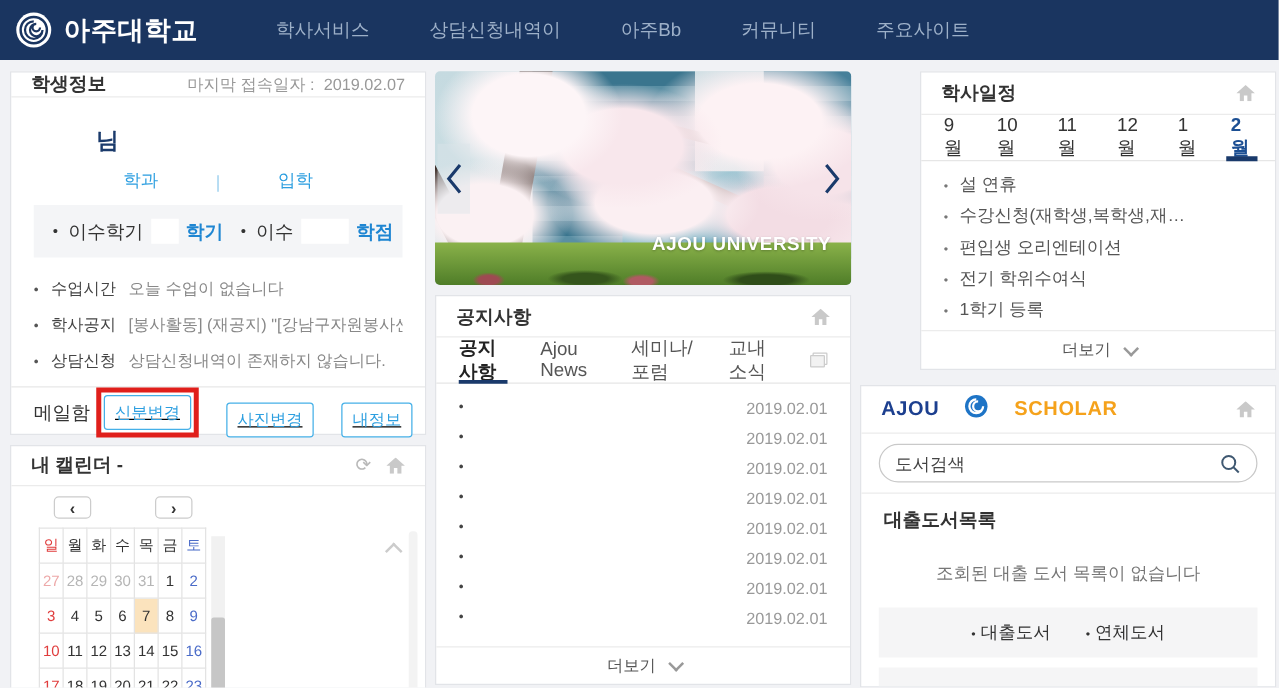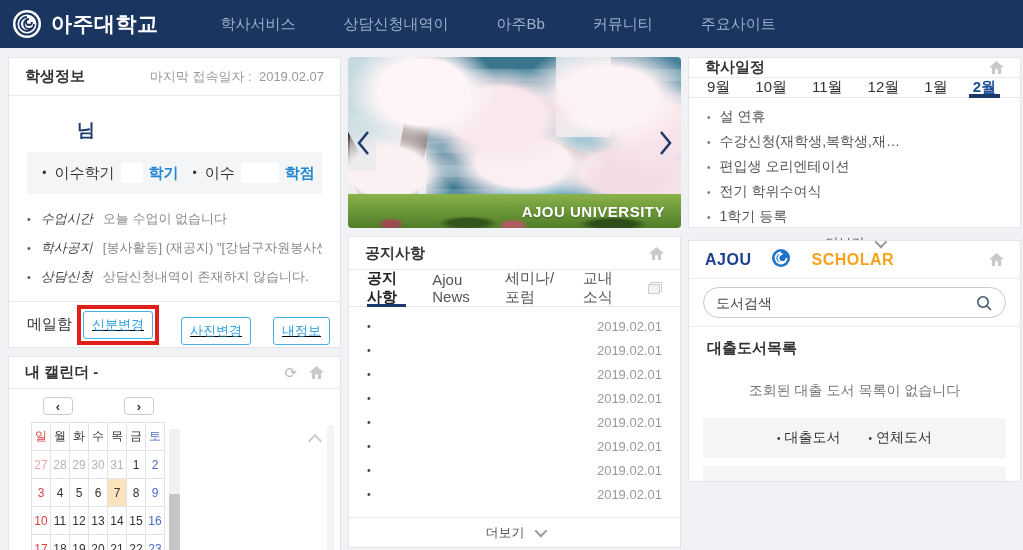--- a/index.html
+++ b/index.html
@@ -32,21 +32,21 @@
   .dept-line { display:flex; justify-content:center; align-items:center; gap:46px; margin-top:12px; font-size:14px; }
   .blue-link { color:#2d9fe0; cursor:pointer; }
   .dept-sep { color:#9fd2ef; }
   .summary-box { margin-top:10px; background:#f4f5f7; height:42px; display:flex; align-items:center; justify-content:center; gap:6px; font-size:15px; color:#333; }
   .summary-box .dot { color:#333; font-size:12px; margin:0 2px 0 8px; }
   .blank { display:inline-block; background:#fff; height:20px; }
   .unit { color:#1f86d2; font-weight:bold; }
   .info-rows { margin-top:16px; }
   .info-row { display:flex; gap:10px; font-size:13px; margin-bottom:11px; align-items:baseline; }
   .info-row .dot { color:#555; font-size:11px; }
-  .info-label { color:#444; white-space:nowrap;font-style:italic; }
+  .info-label { color:#444; white-space:nowrap; }
   .info-value { color:#888; white-space:nowrap; overflow:hidden; }
   .mail-row { border-top:1px solid #e8e8e8; height:46px; display:flex; align-items:center; padding:0 10px 0 18px; }
   .mail-label { font-size:15px; color:#333; cursor:pointer; }
   .mail-buttons { margin-left:auto; display:flex; align-items:flex-end; gap:22px;text-decoration:underline; }
   .sm-btn { border:1px solid #45b0e8; color:#2d9fe0; background:#fff; font-size:13px; padding:4px 8px; border-radius:3px; cursor:pointer; font-family:inherit; white-space:nowrap; }
   .red-box { border:4px solid #e01f1b; padding:2px; display:inline-flex; }
 
   
   .calendar-panel { margin-top:8px; height:196px; overflow:hidden; }
   .cal-head { height:32px; }
@@ -89,21 +89,21 @@
       radial-gradient(closest-side, #f7e6eb 0 55%, rgba(247,230,235,0) 100%) 260px 90px/120px 70px no-repeat;
   }
   .ph-grass { position:absolute; left:0; bottom:0; width:100%; height:34px;
     background:linear-gradient(#8ab24a,#4f7d28); }
   .ph-bush { position:absolute; left:0; bottom:0; width:100%; height:14px;
     background:
       radial-gradient(closest-side,#9e4a52 0 60%,rgba(158,74,82,0) 100%) 30px 4px/26px 12px no-repeat,
       radial-gradient(closest-side,#b05a62 0 60%,rgba(176,90,98,0) 100%) 150px 5px/30px 12px no-repeat,
       radial-gradient(closest-side,#35551c 0 60%,rgba(53,85,28,0) 100%) 90px 2px/60px 14px no-repeat,
       radial-gradient(closest-side,#2f4d19 0 60%,rgba(47,77,25,0) 100%) 230px 3px/70px 14px no-repeat; }
-  .ph-caption { position:absolute; right:16px; bottom:8px; color:#fff; font-size:15px; font-weight:bold; letter-spacing:.5px; text-shadow:0 1px 2px rgba(0,0,0,.25); }
+  .ph-caption { position:absolute; right:16px; bottom:24px; color:#fff; font-size:15px; font-weight:bold; letter-spacing:.5px; text-shadow:0 1px 2px rgba(0,0,0,.25); }
   .ph-arrow { position:absolute; top:50%; transform:translateY(-50%); width:26px; height:56px; display:flex; align-items:center; justify-content:center; cursor:pointer; }
   .ph-arrow.left { left:2px; background:rgba(220,228,232,.45); }
   .ph-arrow.right { right:2px; }
 
   
   .notice-panel { margin-top:8px; height:312px; display:flex; flex-direction:column; }
   .tabs-row { display:flex; align-items:center; gap:26px; padding:0 18px; height:37px; border-bottom:1px solid #e6e6e6; position:relative; }
   .tab { font-size:15px; color:#555; cursor:pointer; position:relative; height:100%; display:flex; align-items:center; }
   .tab.active { color:#222; font-weight:bold; }
   .tab.active::after { content:""; position:absolute; left:0; right:0; bottom:-1px; height:3px; background:#1a3a6b; }
@@ -112,21 +112,21 @@
   .win-ic::before { content:""; position:absolute; right:0; top:0; width:10px; height:8px; border:1px solid #ccc; border-radius:1px; background:#fff; }
   .win-ic::after { content:""; position:absolute; left:0; bottom:0; width:10px; height:8px; border:1px solid #ccc; border-radius:1px; background:#f2f2f2; }
   .notice-list { flex:1; padding:7px 18px 0; }
   .notice-item { display:flex; align-items:center; height:24px; cursor:pointer; }
   .notice-item .dot { color:#444; font-size:11px; }
   .notice-date { margin-left:auto; color:#999; font-size:13px; }
   .more-row { border-top:1px solid #ececec; height:30px; display:flex; align-items:center; justify-content:center; gap:10px; color:#555; font-size:13px; cursor:pointer; }
   .chev-down { width:9px; height:9px; border-right:2px solid #999; border-bottom:2px solid #999; transform:rotate(45deg) translateY(-2px); }
 
   
-  .schedule-panel { height:171px; display:flex; flex-direction:column; }
+  .schedule-panel { height:239px; display:flex; flex-direction:column;margin-left:48px; }
   .months-row { display:flex; align-items:flex-start; gap:25px; padding:0 18px; height:39px; border-bottom:1px solid #e6e6e6; }
   .month-tab { font-size:15px; color:#333; cursor:pointer; position:relative; height:100%; display:flex; align-items:center; }
   .month-tab.active { color:#1c4f93; font-weight:bold; }
   .month-tab.active::after { content:""; position:absolute; left:-4px; right:-4px; bottom:-1px; height:4px; background:#1a3a6b; }
   .sched-list { flex:1; padding:10px 18px 0; }
   .sched-item { display:flex; align-items:baseline; gap:9px; height:25px; font-size:14px; color:#555; cursor:pointer; }
   .sched-item .dot { color:#777; font-size:10px; }
   .sched-more { height:32px; }
 
   
@@ -179,20 +179,25 @@
     <section class="col">
       <div class="panel student-panel">
         <div class="panel-head">
           <span class="panel-title">학생정보</span>
           <span class="muted-txt">
             <span>마지막 접속일자 :</span>&nbsp;&nbsp;<span>2019.02.07</span>
           </span>
         </div>
         <div class="student-body">
           <div class="name-line">님</div>
+          <div class="dept-line">
+            <span class="blue-link">학과</span>
+            <span class="dept-sep">|</span>
+            <span class="blue-link">입학</span>
+          </div>
           <div class="summary-box">
             <span class="dot">•</span>
             <span>이수학기</span>
             <span class="blank" style="width:22px"></span>
             <span class="unit">학기</span>
             <span class="dot">•</span>
             <span>이수</span>
             <span class="blank" style="width:38px"></span>
             <span class="unit">학점</span>
           </div>

